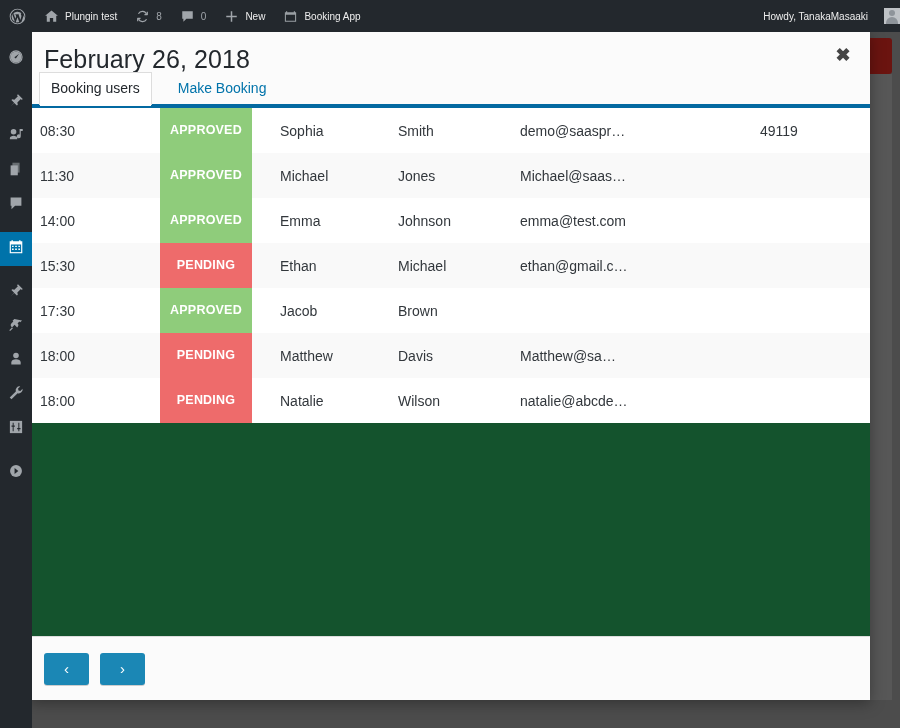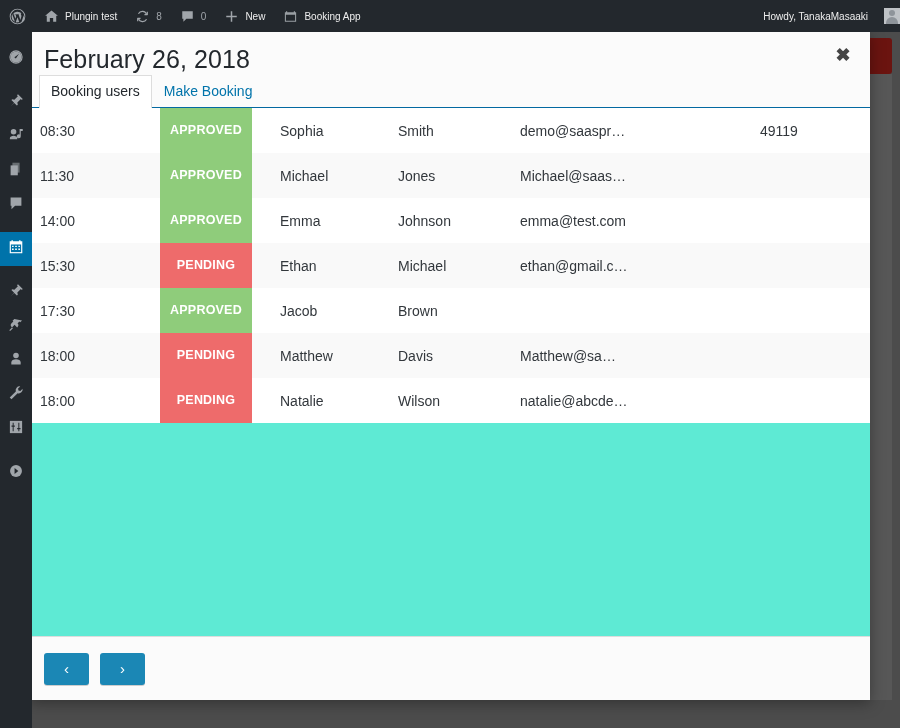--- a/index.html
+++ b/index.html
@@ -86,37 +86,37 @@
     width: 840px; height: 668px;
     background: #ffffff;
     box-shadow: 0 3px 14px rgba(0,0,0,.35);
     z-index: 20;
     display: flex; flex-direction: column;
   }
   #modal-header {
     position: relative;
     height: 76px;
     background: #fbfbfb;
-    border-bottom: 1px solid #0369a1;
+    border-bottom: 4px solid #0369a1;
     padding: 12px 20px 0 14px;
   }
   #modal-title {
     font-size: 25px; font-weight: normal; color: #23282d;
     letter-spacing: .1px; line-height: 30px;
   }
   #close-button {
     position: absolute; right: 15px; top: 11px;
     width: 24px; height: 24px;
     display: flex; align-items: center; justify-content: center;
     color: #444; font-size: 18px; font-weight: bold;
     cursor: pointer; line-height: 1;
   }
   #tabs {
     position: absolute; left: 9px; bottom: -1px;
-    display: flex; align-items: flex-end;
+    display: flex; align-items: flex-end; gap: 14px;
   }
   .tab {
     font-size: 14px;
     padding: 7px 11px 8px 11px;
     line-height: 17px;
     border: 1px solid transparent;
     border-bottom: none;
     color: #0073aa;
     cursor: pointer;
     white-space: nowrap;
@@ -128,21 +128,21 @@
     position: relative;
   }
   .tab.active::after {
     content: ""; position: absolute; left: 0; right: 0; bottom: -1px;
     height: 2px; background: #fff;
   }
 
   
   #modal-body {
     flex: 1;
-    background: #5eead4;
+    background: #14532d;
     overflow: hidden;
   }
   table { width: 100%; border-collapse: collapse; }
   tbody tr { height: 41px; }
   tbody tr:nth-child(even) { background: #f9f9f9; }
   tbody tr:nth-child(odd)  { background: #ffffff; }
   td {
     font-size: 14px; color: #32373c;
     padding: 0; vertical-align: middle;
     white-space: nowrap; overflow: hidden;

